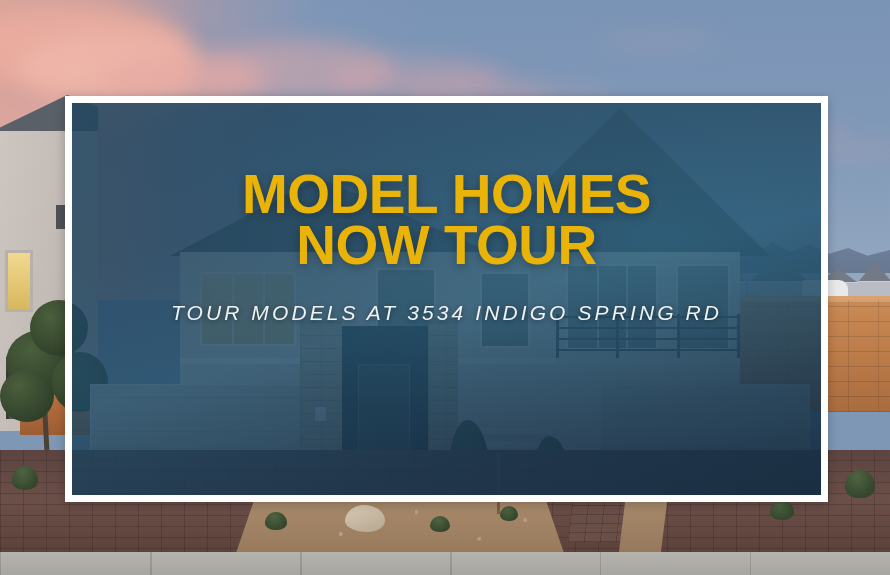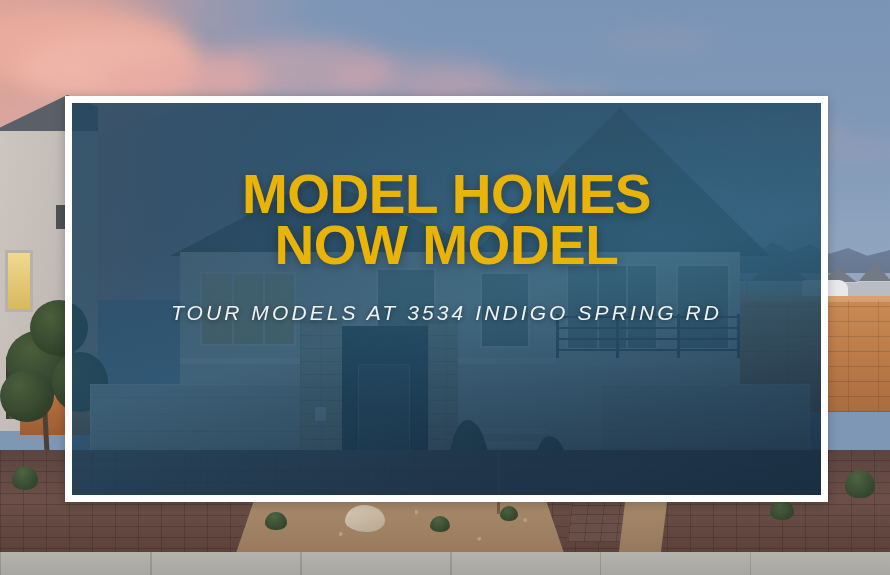--- a/index.html
+++ b/index.html
@@ -552,19 +552,19 @@
     <div class="plant p6"></div>
     <div class="sidewalk"></div>
   </div>
 
   <div class="overlay-frame">
     <div class="overlay-tint"></div>
 
     <div class="copy">
       <h1 class="headline">
         <span class="l1">MODEL HOMES</span>
-        <span class="l2">NOW MODEL</span>
+        <span class="l2">NOW TOUR</span>
       </h1>
       <p class="subline">TOUR MODELS AT 3534 INDIGO SPRING RD</p>
     </div>
   </div>
 
 </div>
 
 </body></html>

